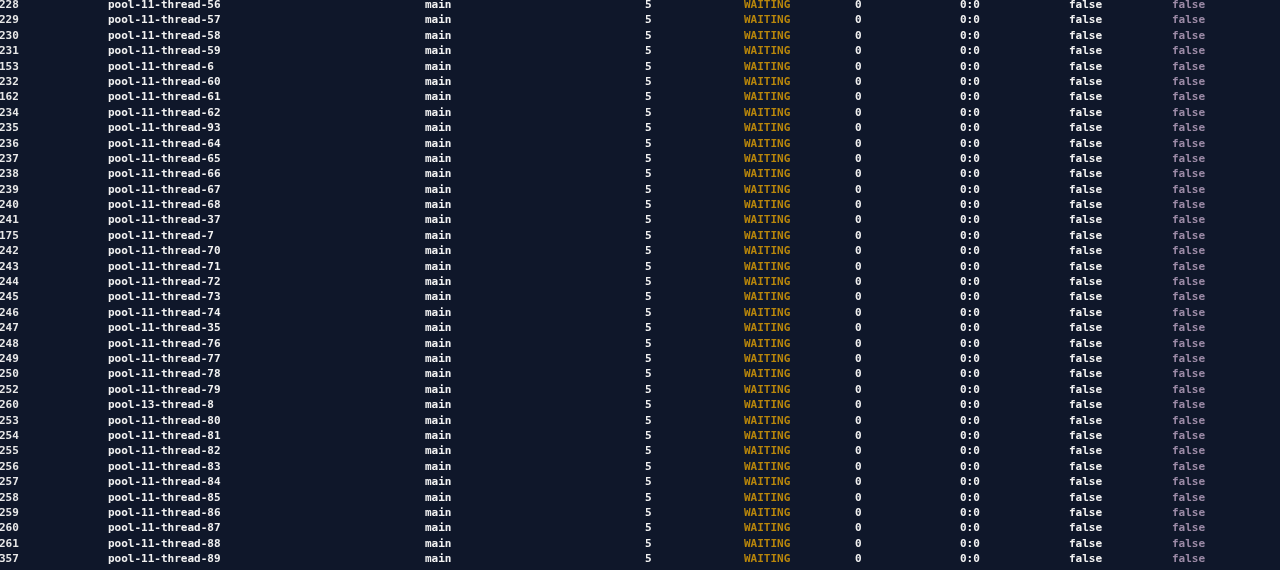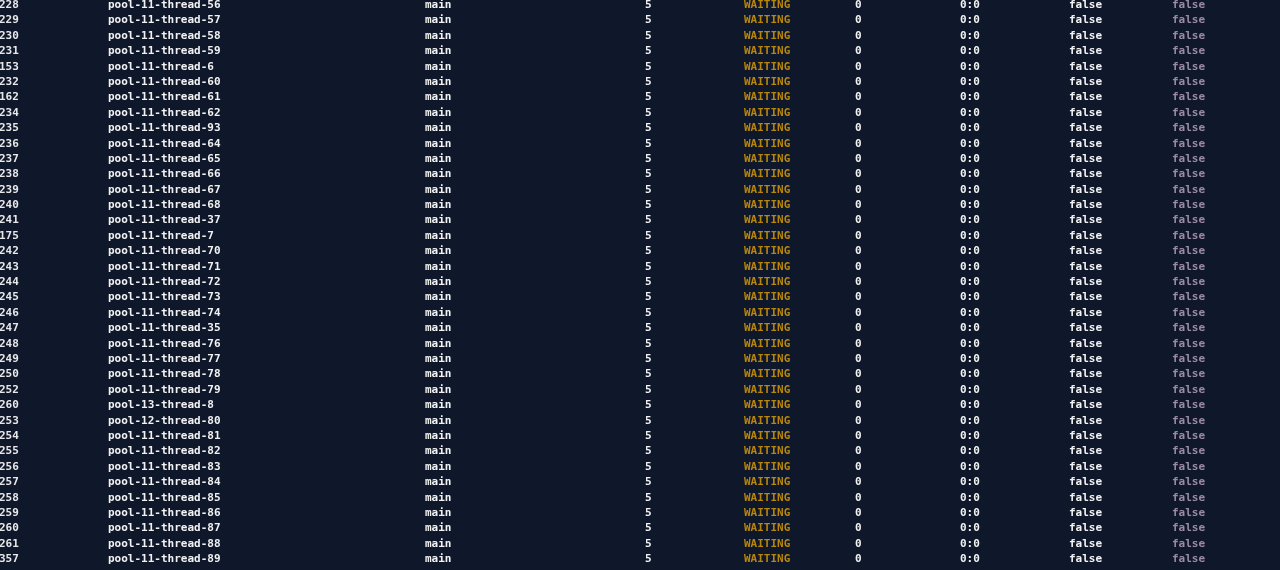--- a/index.html
+++ b/index.html
@@ -350,21 +350,21 @@
         <span class="cell c-group">main</span>
         <span class="cell c-prio">5</span>
         <span class="cell c-state" style="color: rgb(184, 134, 11);">WAITING</span>
         <span class="cell c-blocked">0</span>
         <span class="cell c-time">0:0</span>
         <span class="cell c-daemon">false</span>
         <span class="cell c-suspend" style="color: rgb(155, 138, 166);">false</span>
       </div>
       <div class="row">
         <span class="cell c-id">253</span>
-        <span class="cell c-name">pool-12-thread-80</span>
+        <span class="cell c-name">pool-11-thread-80</span>
         <span class="cell c-group">main</span>
         <span class="cell c-prio">5</span>
         <span class="cell c-state" style="color: rgb(184, 134, 11);">WAITING</span>
         <span class="cell c-blocked">0</span>
         <span class="cell c-time">0:0</span>
         <span class="cell c-daemon">false</span>
         <span class="cell c-suspend" style="color: rgb(155, 138, 166);">false</span>
       </div>
       <div class="row">
         <span class="cell c-id">254</span>

